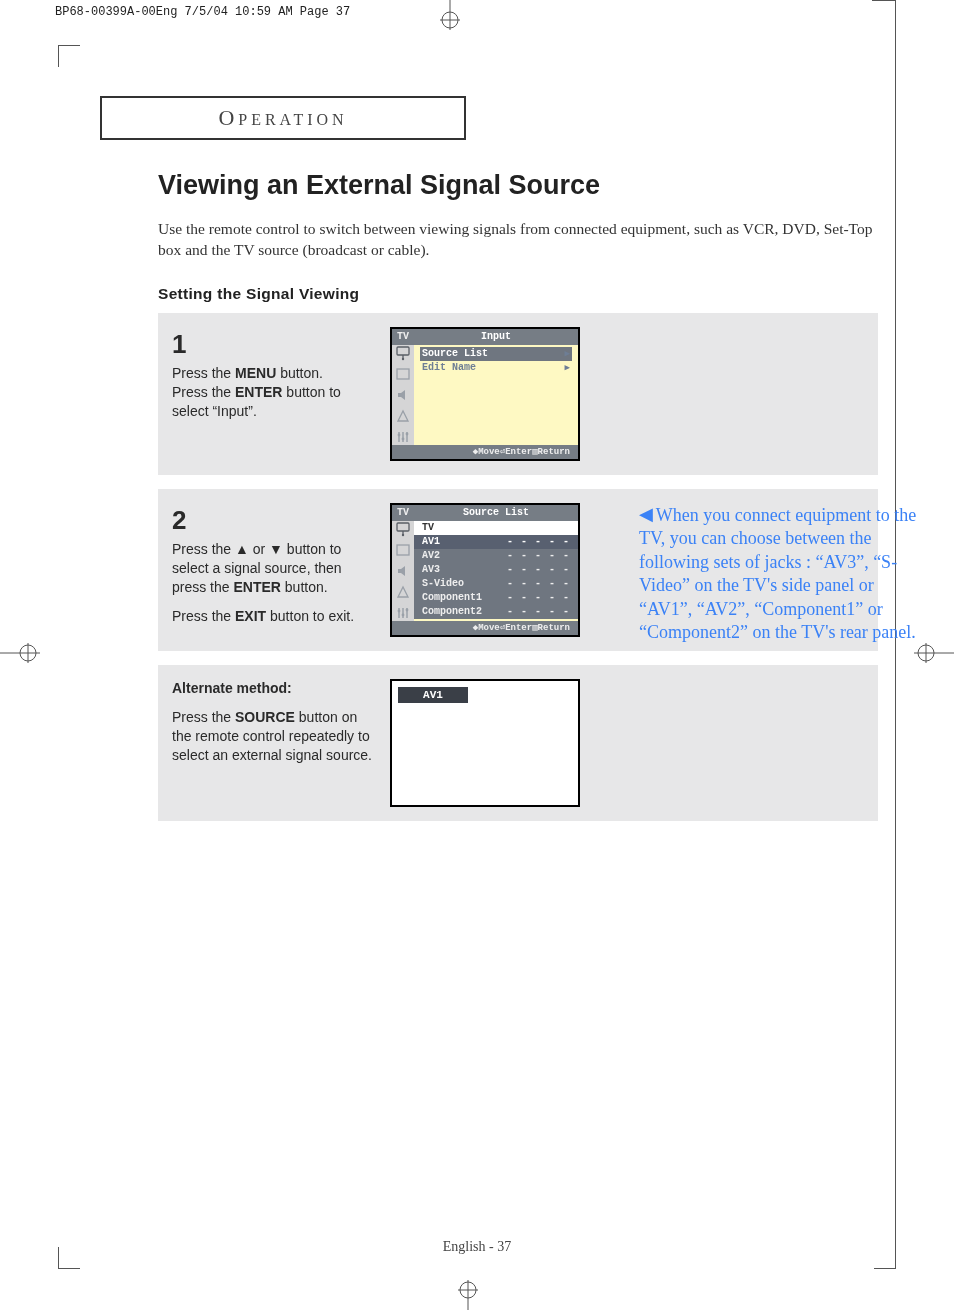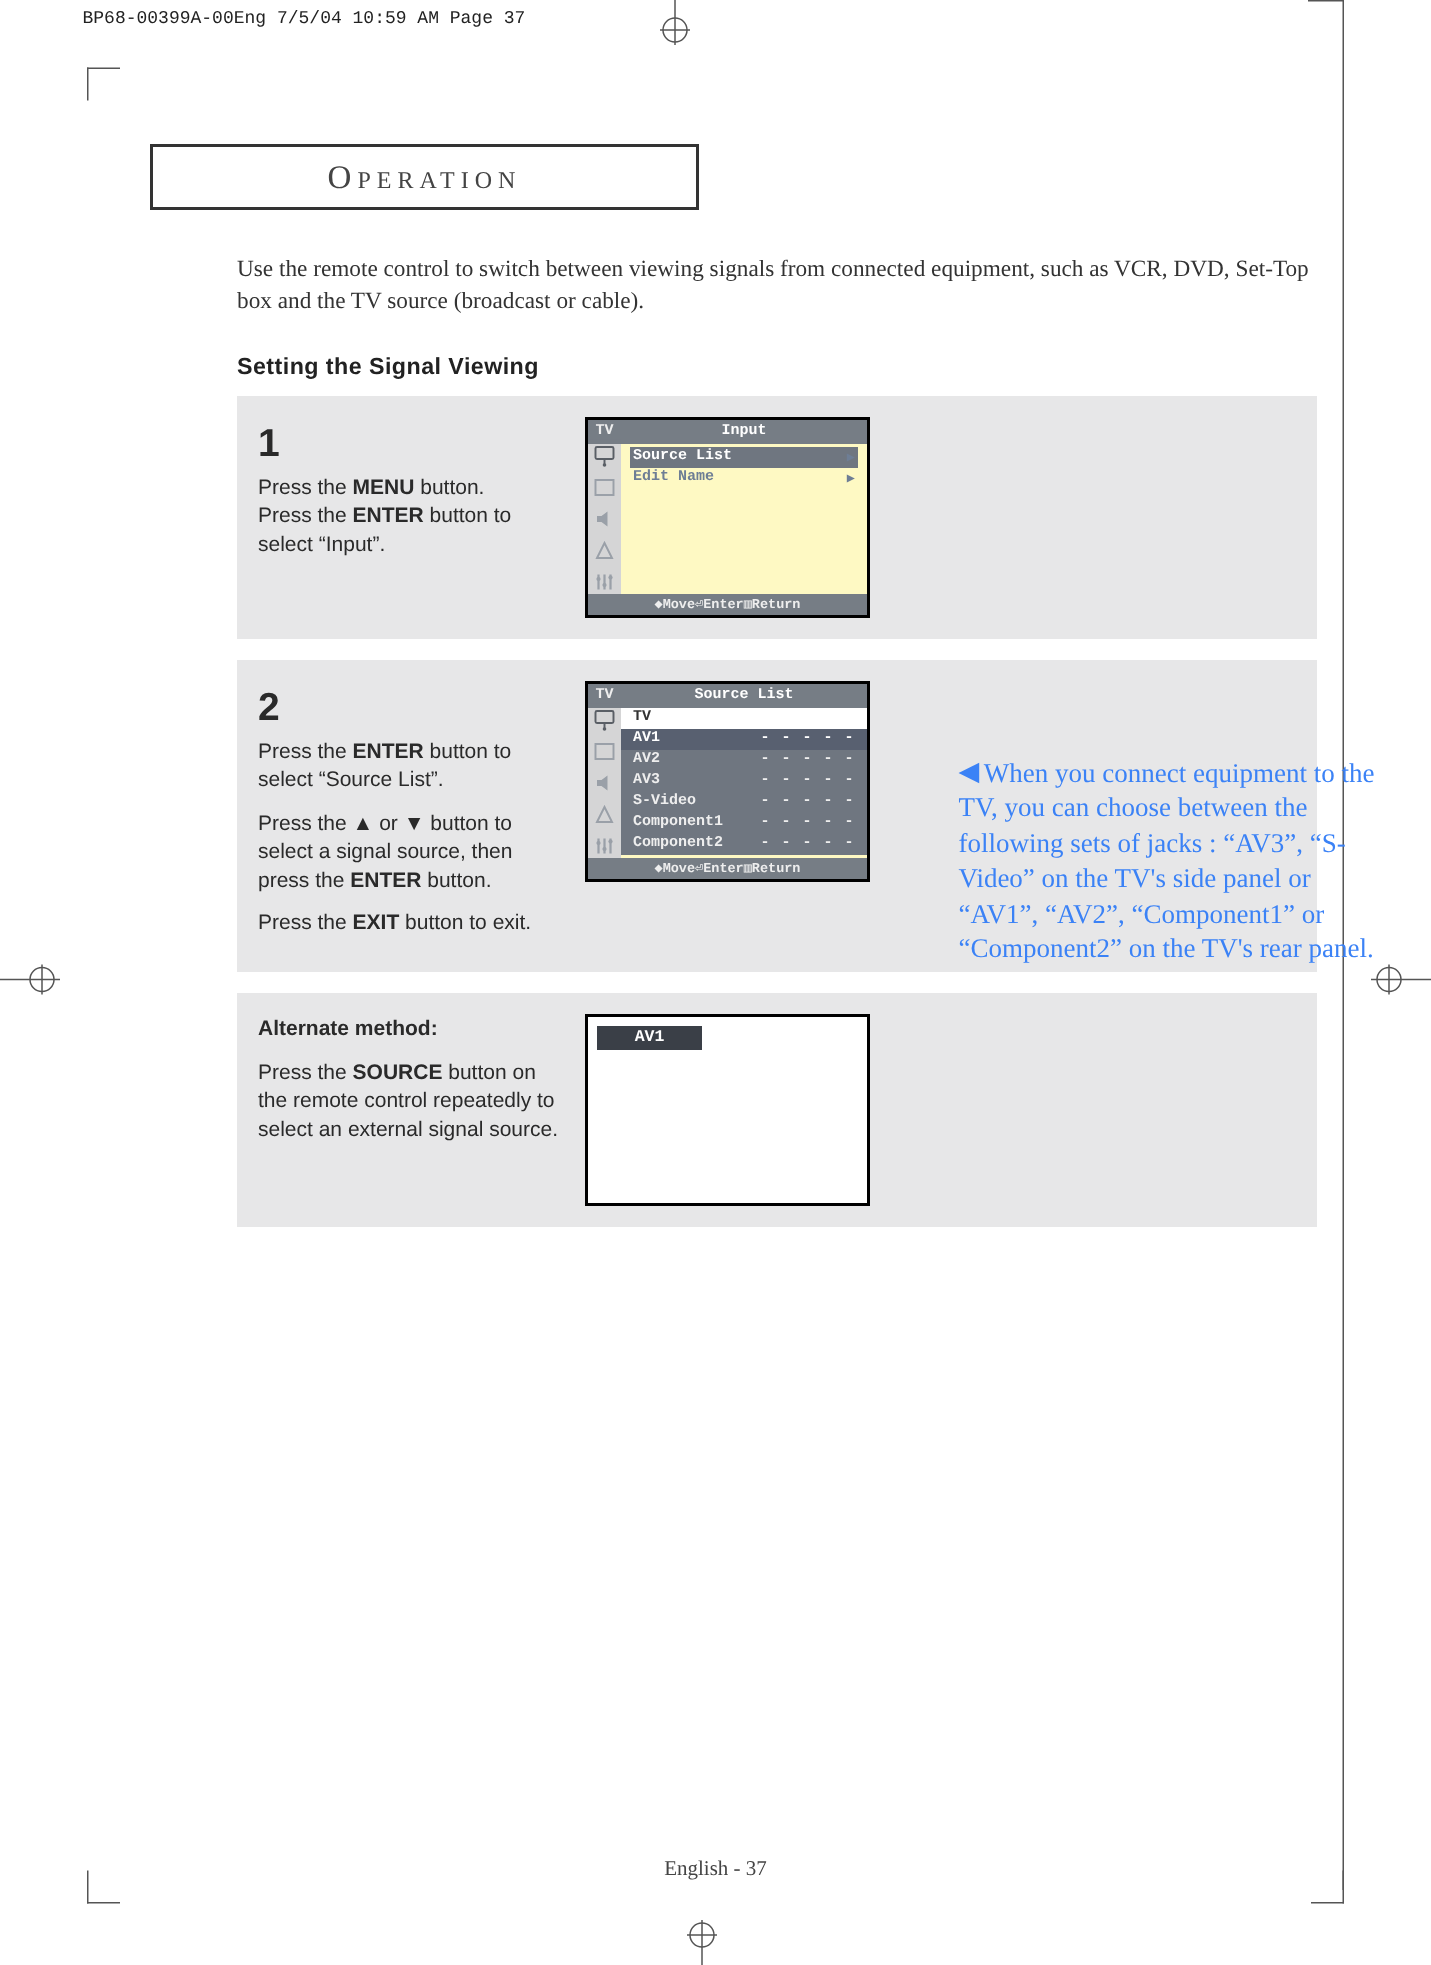--- a/index.html
+++ b/index.html
@@ -196,21 +196,21 @@
   .osd-row .val { color: #6e7e95; letter-spacing: 1px; }
   .osd-row .arrow { color: #6e7e95; font-size: 9px; }
   .osd-row.sel {
     background: #6f7680;
   }
   .osd-row.sel .lbl { color: #fff; }
   .osd-foot {
     background: #767d85;
     color: #eee;
     display: flex;
-    justify-content: center;
+    justify-content: flex-end;
     padding: 2px 8px;
     font-size: 9px;
     height: 14px;
     align-items: center;
   }
   .osd2 .osd-items { padding: 0; }
   .osd2 .osd-row { padding: 1px 8px; }
   .osd2 .osd-row.tv-row { background:#fff; color:#222; }
   .osd2 .data-row { background:#6f7680; color:#fff; }
   .osd2 .data-row .lbl,.osd2 .data-row .val { color:#eee; }
@@ -295,20 +295,21 @@
 <div class="page-frame-top"></div>
 <div class="corner-mark top-left"></div>
 <div class="corner-mark bottom-left"></div>
 <div class="corner-mark bottom-right"></div>
 
 <div class="section-tab">
   <span><span class="first-letter">O</span><span>PERATION</span></span>
 </div>
 
 <div class="content">
+  <h1 class="page-title">Viewing an External Signal Source</h1>
   <p class="intro">Use the remote control to switch between viewing signals from connected equipment, such as VCR, DVD, Set-Top box and the TV source (broadcast or cable).</p>
   <h2 class="subhead">Setting the Signal Viewing</h2>
 
   <div class="step-card">
     <div class="step-text">
       <div class="step-num">1</div>
       <p>
         <span>Press the </span><b>MENU</b><span> button.</span><br>
         <span>Press the </span><b>ENTER</b><span> button to select “Input”.</span>
       </p>
@@ -368,21 +369,20 @@
         <span>◆<span>Move</span></span>
         <span>⏎<span>Enter</span></span>
         <span>▥<span>Return</span></span>
       </div>
     </div>
   </div>
 
   <div class="step-card">
     <div class="step-text">
       <div class="step-num">2</div>
-      <p><span>Press the </span><b>ENTER</b><span> button to select “Source List”.</span></p>
       <p><span>Press the ▲ or ▼ button to select a signal source, then press the </span><b>ENTER</b><span> button.</span></p>
       <p><span>Press the </span><b>EXIT</b><span> button to exit.</span></p>
     </div>
     <div class="osd osd2">
       <div class="osd-header">
         <div class="tv-badge">TV</div>
         <div class="osd-title">Source List</div>
       </div>
       <div class="osd-body">
         <div class="osd-icons">

